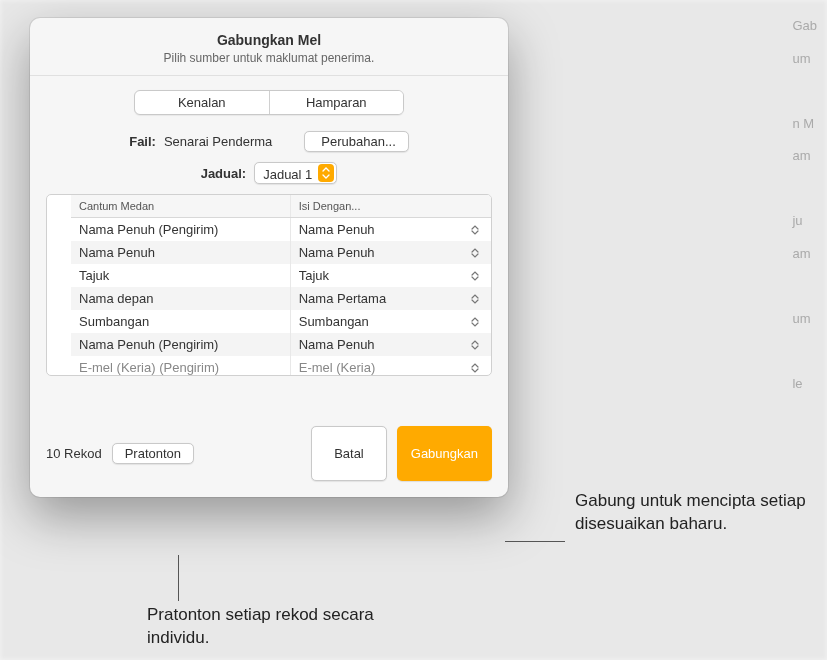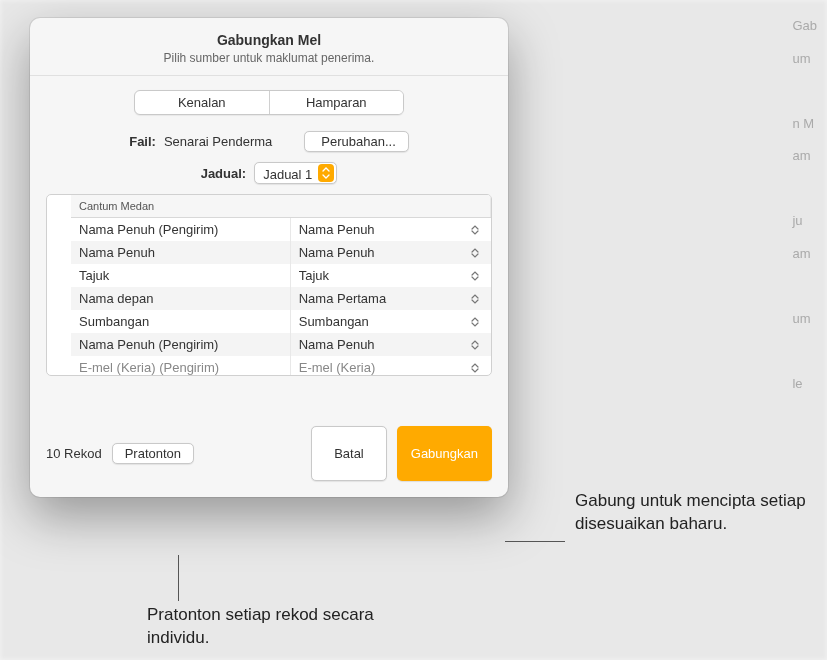--- a/index.html
+++ b/index.html
@@ -252,20 +252,21 @@
           <svg width="8" height="6" viewBox="0 0 8 6">
               <path d="M1 2 L4 5 L7 2" stroke="#fff" stroke-width="1.3" fill="none" stroke-linecap="round"></path>
             </svg>
         </span>
       </span>
     </div>
 
     <div class="table-wrap">
       <div class="table-header">
         <div class="th col1">Cantum Medan</div>
+        <div class="th col2">Isi Dengan...</div>
       </div>
       <div class="table-body" id="table-body">
           <div class="tr">
             <div class="td col1">Nama Penuh (Pengirim)</div>
             <div class="td col2">
               <span>Nama Penuh</span>
               <span class="row-stepper">
                 <svg width="8" height="5" viewBox="0 0 8 5">
                   <path d="M1 4 L4 1 L7 4" stroke="#777" stroke-width="1.2" fill="none" stroke-linecap="round"></path>
                 </svg>

